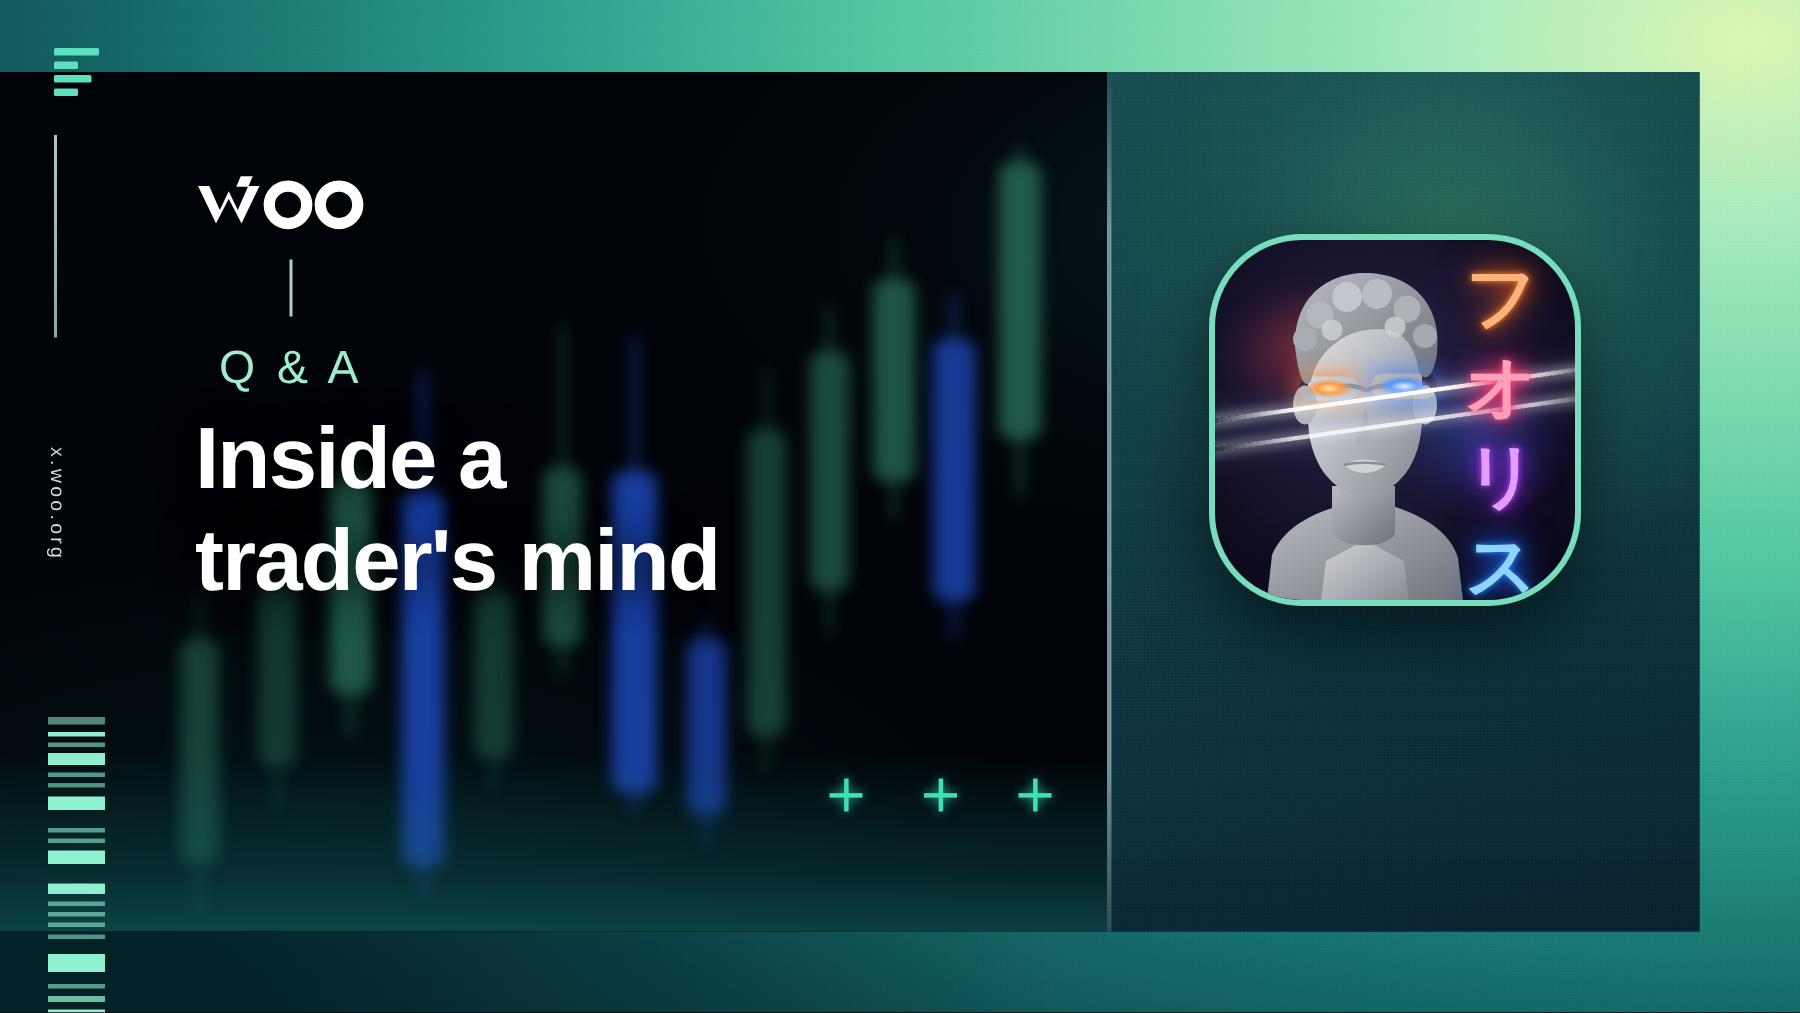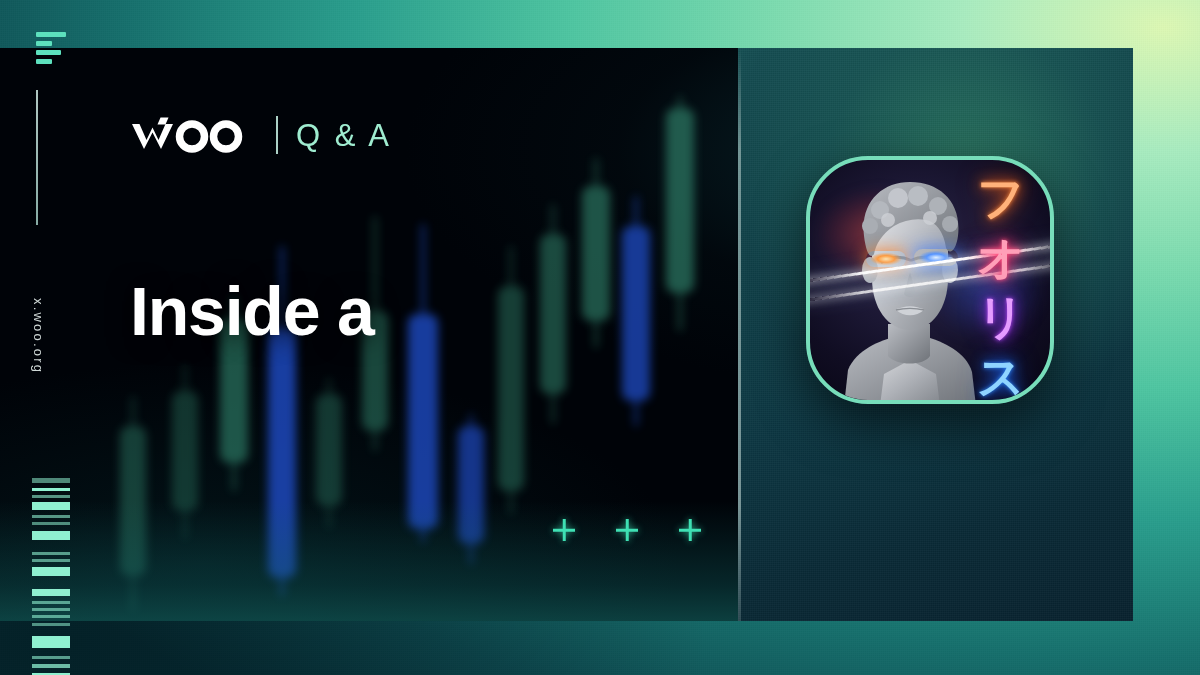--- a/index.html
+++ b/index.html
@@ -103,33 +103,33 @@
   #barcode {
     position:absolute; left:32px; top:478px;
     width:38px;
     display:flex; flex-direction:column; z-index:8;
   }
   #barcode i { display:block; background:#8ff0d0; width:100%; }
 
   
   #brand {
     position:absolute; left:130px; top:115px;
-    display:flex; align-items:center; gap:18px; z-index:9;
+    display:flex; align-items:center; gap:18px; z-index:9;flex-direction:column;
   }
   #woo-logo { display:block; }
   #brand-sep { width:2px; height:38px; background:#bfe8dc; opacity:.9; }
   #qa {
     color:#9fecd0; font-size:31px; letter-spacing:3px; font-weight:400;
     line-height:1;
   }
 
   #headline {
     position:absolute; left:130px; top:272px;
     color:#fff;
-    font-size:68px; font-weight:700; line-height:1.17;
+    font-size:58px; font-weight:700; line-height:1.17;
     letter-spacing:-1.2px; z-index:9;
     text-shadow:0 2px 26px rgba(0,0,0,.85);
   }
   #headline span { display:block; }
 
   #plusrow {
     position:absolute; left:553px; top:519px;
     display:flex; gap:41px; z-index:9;
   }
   #plusrow i {
@@ -317,20 +317,21 @@
       <path d="M30.5 2.5 L38.5 2.5 L35.5 9.5 L27.5 9.5 Z" fill="#ffffff"></path>
       <circle cx="62" cy="21.5" r="12.5" fill="none" stroke="#ffffff" stroke-width="7.5"></circle>
       <circle cx="96" cy="21.5" r="12.5" fill="none" stroke="#ffffff" stroke-width="7.5"></circle>
     </svg>
     <span id="brand-sep"></span>
     <span id="qa">Q &amp; A</span>
   </div>
 
   <h1 id="headline">
     <span>Inside a</span>
+    <span>trader's mind</span>
   </h1>
 
   <div id="plusrow">
     <i></i>
     <i></i>
     <i></i>
   </div>
 
   <div id="feature">
     <div id="feature-bg"></div>

